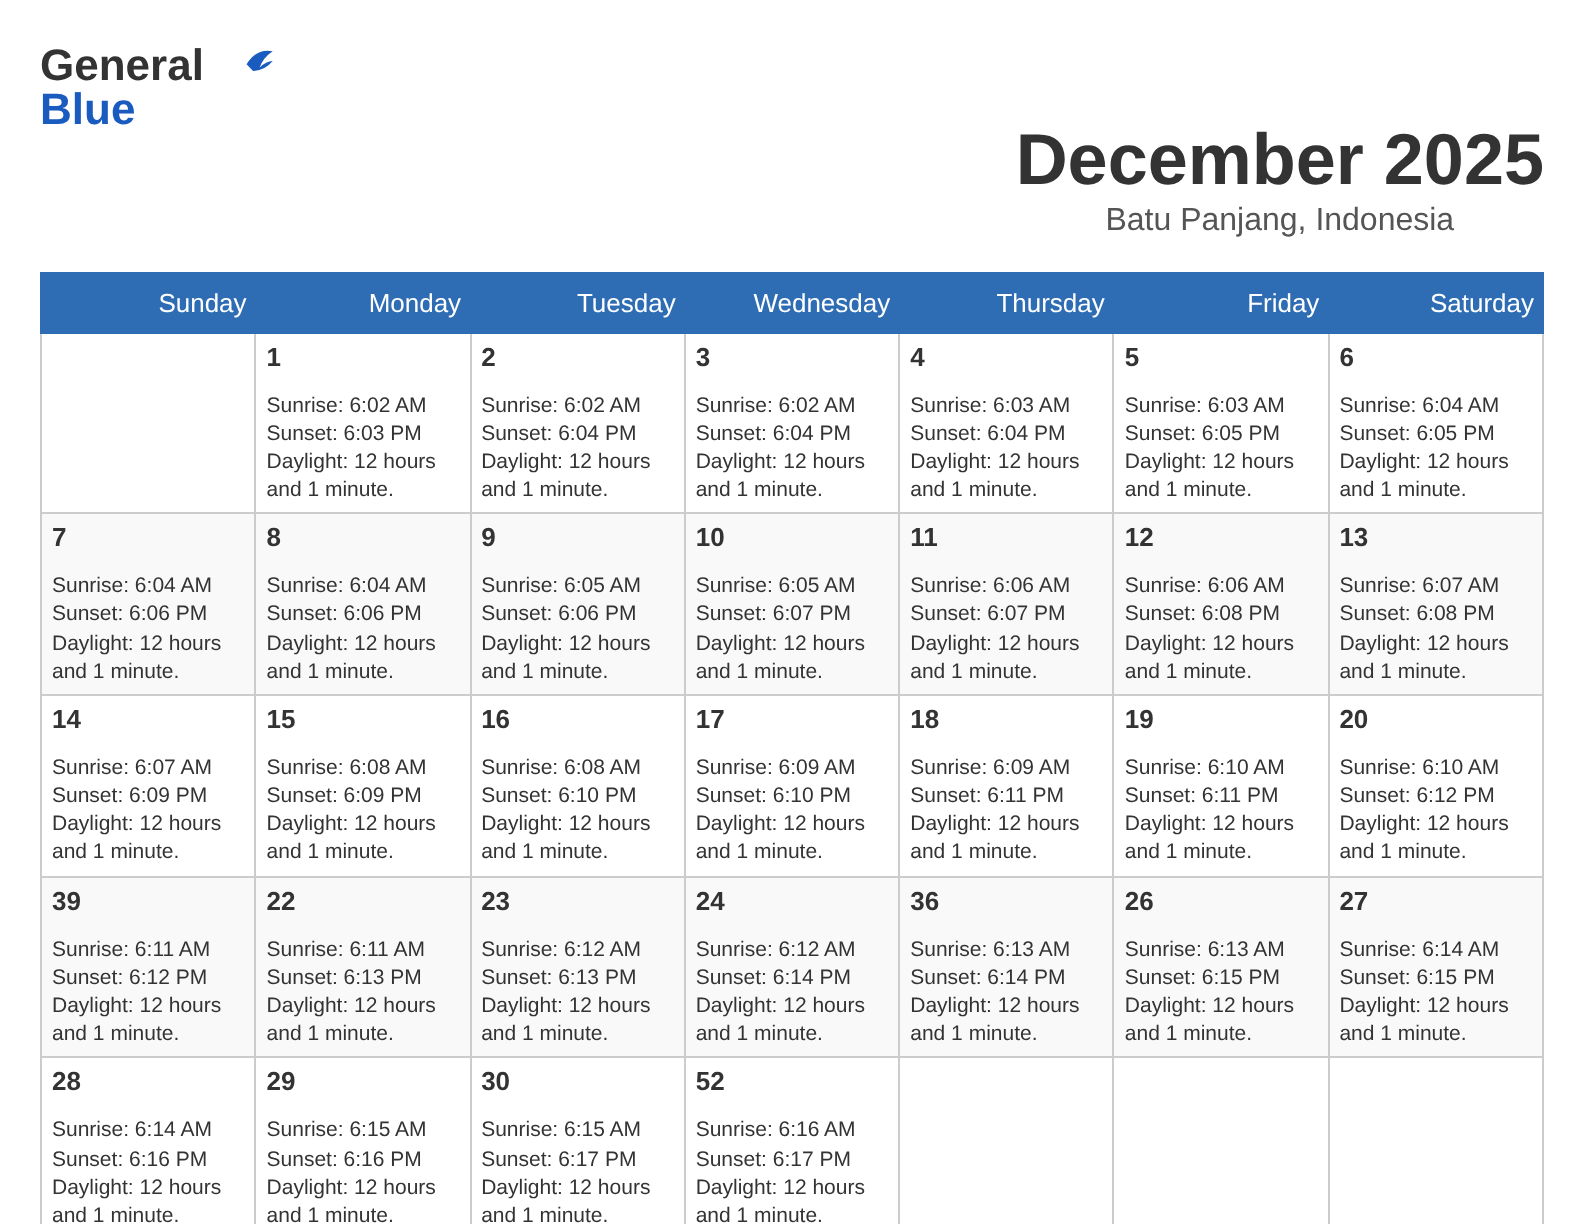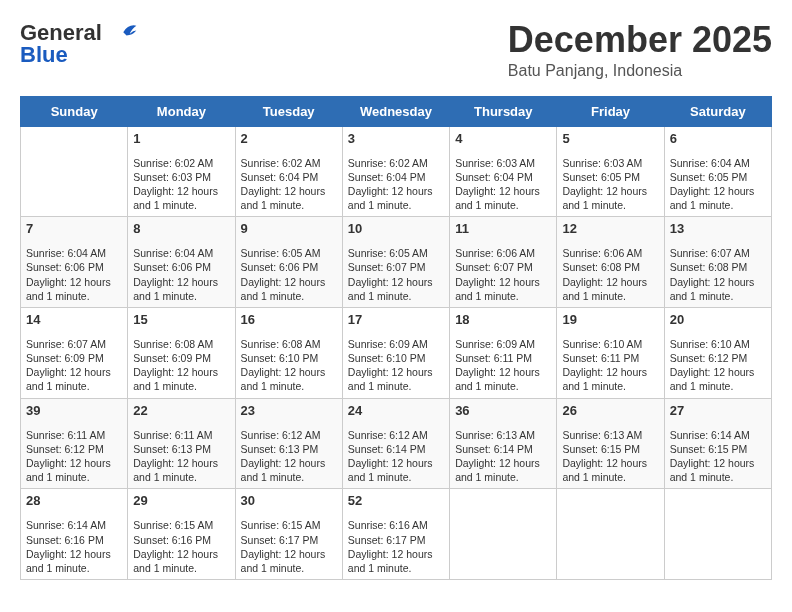--- a/index.html
+++ b/index.html
@@ -21,21 +21,22 @@
       align-items: center;
     }
     .logo-general { color: #333; }
     .logo-blue { color: #1a5bbf; }
     .logo-icon {
       width: 18px;
       height: 22px;
       margin-left: 2px;
     }
     .title-block {
-      text-align: left;
+      text-align: center;
+      margin-top: 40px;
     }
     .month-title {
       font-size: 36px;
       font-weight: bold;
       color: #333;
       line-height: 1.1;
     }
     .location {
       font-size: 16px;
       color: #555;
@@ -43,23 +44,23 @@
     }
     .calendar {
       width: 100%;
       border-collapse: collapse;
       font-size: 11px;
     }
     .calendar th {
       background-color: #2e6db4;
       color: #fff;
       padding: 7px 4px;
-      text-align: center;
+      text-align: right;
       font-size: 13px;
-      font-weight: bold;
+      font-weight: normal;
       border: 1px solid #2e6db4;
     }
     .calendar td {
       vertical-align: top;
       border: 1px solid #ccc;
       padding: 4px 5px;
       width: 107px;
       min-height: 80px;
       color: #333;
     }

